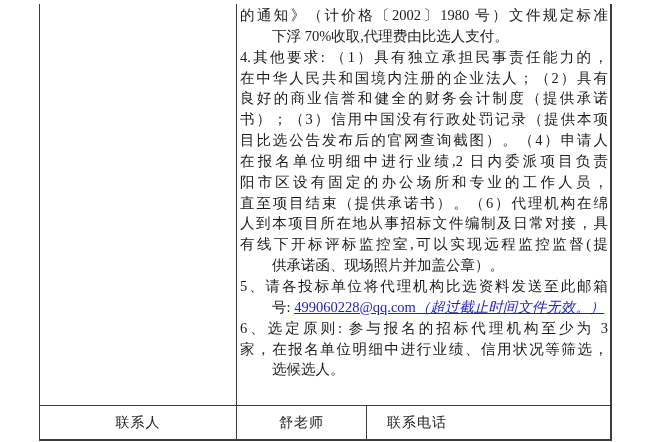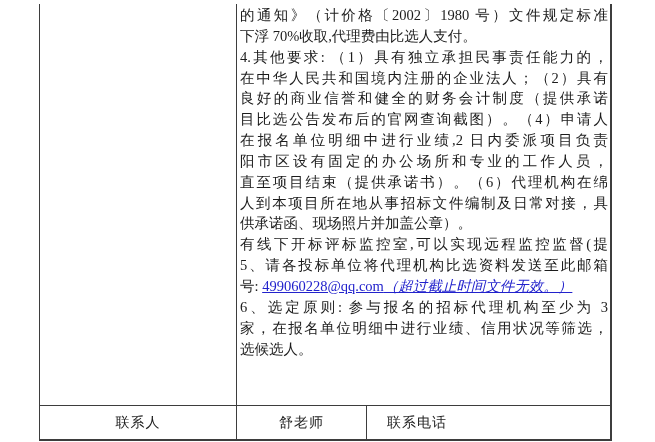--- a/index.html
+++ b/index.html
@@ -42,20 +42,21 @@
     overflow: hidden;
   }
   .line {
     text-align: justify;
     text-align-last: justify;
     white-space: normal;
   }
   .line-left {
     text-align: right;
     text-align-last: left;
+    margin-left: 32px;
   }
   .email-link {
     color: var(--link-blue, #2222cc);
     text-decoration: underline;
     cursor: pointer;
   }
   .email-note {
     color: var(--link-blue, #2222cc);
     text-decoration: underline;
     font-style: italic;
@@ -84,27 +85,28 @@
   <div class="table">
 
     <div class="main-row">
       <div class="left-cell"></div>
       <div class="content-cell">
         <div class="line">的通知》（计价格〔2002〕1980 号）文件规定标准</div>
         <div class="line line-left">下浮 70%收取,代理费由比选人支付。</div>
         <div class="line">4.其他要求: （1）具有独立承担民事责任能力的，</div>
         <div class="line">在中华人民共和国境内注册的企业法人；（2）具有</div>
         <div class="line">良好的商业信誉和健全的财务会计制度（提供承诺</div>
+        <div class="line">书）；（3）信用中国没有行政处罚记录（提供本项</div>
         <div class="line">目比选公告发布后的官网查询截图）。（4）申请人</div>
         <div class="line">在报名单位明细中进行业绩,2 日内委派项目负责</div>
         <div class="line">阳市区设有固定的办公场所和专业的工作人员，</div>
         <div class="line">直至项目结束（提供承诺书）。（6）代理机构在绵</div>
         <div class="line">人到本项目所在地从事招标文件编制及日常对接，具</div>
+        <div class="line">有线下开标评标监控室,可以实现远程监控监督(提</div>
         <div class="line line-left">供承诺函、现场照片并加盖公章）。</div>
-        <div class="line">有线下开标评标监控室,可以实现远程监控监督(提</div>
         <div class="line">5、请各投标单位将代理机构比选资料发送至此邮箱</div>
         <div class="line line-left"><span>号: </span><a class="email-link">499060228@qq.com</a><span class="email-note">（超过截止时间文件无效。）</span></div>
         <div class="line">6、选定原则: 参与报名的招标代理机构至少为 3</div>
         <div class="line">家，在报名单位明细中进行业绩、信用状况等筛选，</div>
         <div class="line line-left">选候选人。</div>
       </div>
     </div>
 
     <div class="contact-row">
       <div class="cell">联系人</div>

